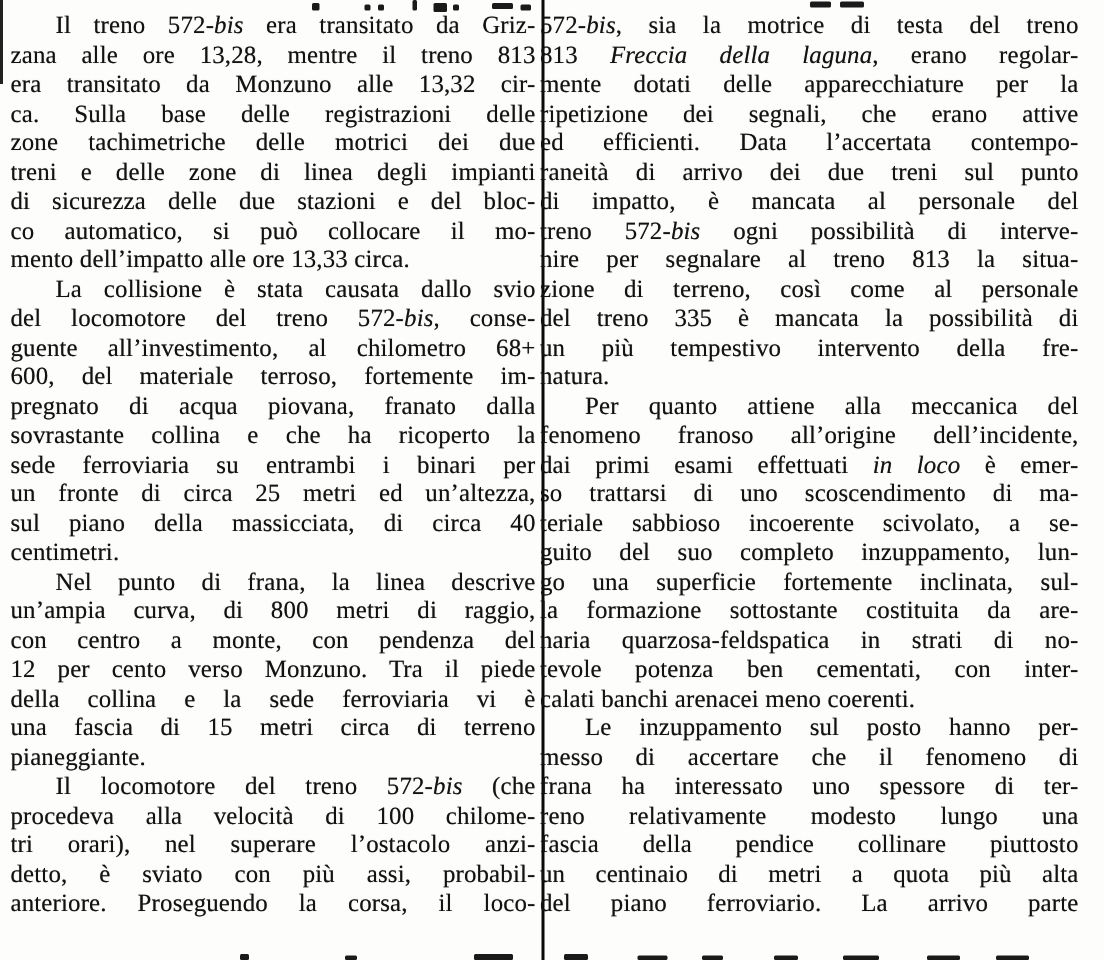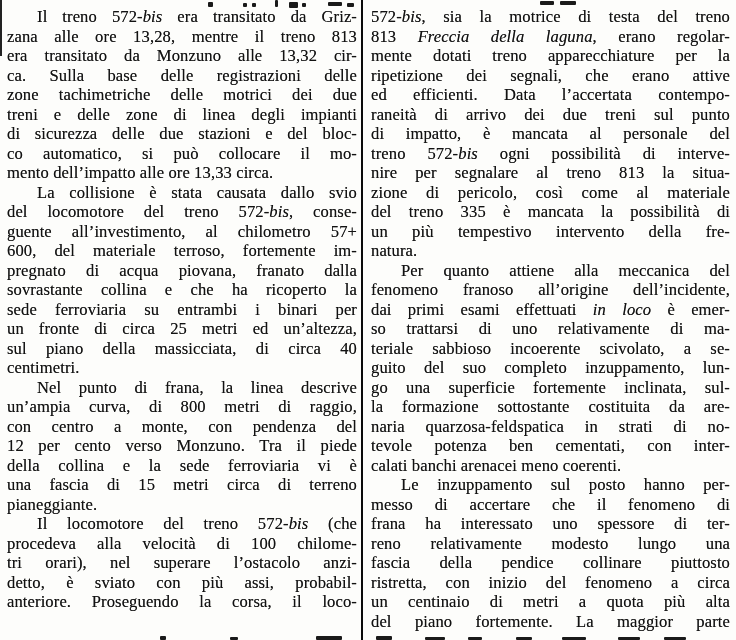--- a/index.html
+++ b/index.html
@@ -13,21 +13,21 @@
     position: relative;
     width: 736px; height: 640px;
     color: #121212;
   }
   .col {
     position: absolute; top: 0; height: 640px;
     overflow: hidden; padding-top: 7px;
     box-sizing: border-box;
   }
   .col-left  { left: 7px;   width: 350px; }
-  .col-right { left: 371px; width: 359px; }
+  .col-right { left: 360px; width: 359px; }
   .line {
     font-size: 16.6px;
     line-height: 19.5px;
     text-align: justify;
     text-align-last: justify;
     letter-spacing: 0.1px;
     text-shadow: 0 0 0.5px rgba(0,0,0,0.55);
   }
   .line.indent { padding-left: 30px; }
   .line.end { text-align-last: left; }
@@ -48,21 +48,21 @@
       <div class="line">zana alle ore 13,28, mentre il treno 813</div>
       <div class="line">era transitato da Monzuno alle 13,32 cir-</div>
       <div class="line">ca. Sulla base delle registrazioni delle</div>
       <div class="line">zone tachimetriche delle motrici dei due</div>
       <div class="line">treni e delle zone di linea degli impianti</div>
       <div class="line">di sicurezza delle due stazioni e del bloc-</div>
       <div class="line">co automatico, si può collocare il mo-</div>
       <div class="line end">mento dell’impatto alle ore 13,33 circa.</div>
       <div class="line indent">La collisione è stata causata dallo svio</div>
       <div class="line">del locomotore del treno 572-<i>bis</i>, conse-</div>
-      <div class="line">guente all’investimento, al chilometro 57+</div>
+      <div class="line">guente all’investimento, al chilometro 68+</div>
       <div class="line">600, del materiale terroso, fortemente im-</div>
       <div class="line">pregnato di acqua piovana, franato dalla</div>
       <div class="line">sovrastante collina e che ha ricoperto la</div>
       <div class="line">sede ferroviaria su entrambi i binari per</div>
       <div class="line">un fronte di circa 25 metri ed un’altezza,</div>
       <div class="line">sul piano della massicciata, di circa 40</div>
       <div class="line end">centimetri.</div>
       <div class="line indent">Nel punto di frana, la linea descrive</div>
       <div class="line">un’ampia curva, di 800 metri di raggio,</div>
       <div class="line">con centro a monte, con pendenza del</div>
@@ -73,50 +73,49 @@
       <div class="line indent">Il locomotore del treno 572-<i>bis</i> (che</div>
       <div class="line">procedeva alla velocità di 100 chilome-</div>
       <div class="line">tri orari), nel superare l’ostacolo anzi-</div>
       <div class="line">detto, è sviato con più assi, probabil-</div>
       <div class="line">anteriore. Proseguendo la corsa, il loco-</div>
     </div>
   <div class="divider"></div>
   <div class="col col-right">
       <div class="line">572-<i>bis</i>, sia la motrice di testa del treno</div>
       <div class="line">813 <i>Freccia della laguna</i>, erano regolar-</div>
-      <div class="line">mente dotati treno apparecchiature per la</div>
+      <div class="line">mente dotati delle apparecchiature per la</div>
       <div class="line">ripetizione dei segnali, che erano attive</div>
       <div class="line">ed efficienti. Data l’accertata contempo-</div>
       <div class="line">raneità di arrivo dei due treni sul punto</div>
       <div class="line">di impatto, è mancata al personale del</div>
       <div class="line">treno 572-<i>bis</i> ogni possibilità di interve-</div>
       <div class="line">nire per segnalare al treno 813 la situa-</div>
-      <div class="line">zione di pericolo, così come al materiale</div>
+      <div class="line">zione di terreno, così come al personale</div>
       <div class="line">del treno 335 è mancata la possibilità di</div>
       <div class="line">un più tempestivo intervento della fre-</div>
       <div class="line end">natura.</div>
       <div class="line indent">Per quanto attiene alla meccanica del</div>
       <div class="line">fenomeno franoso all’origine dell’incidente,</div>
       <div class="line">dai primi esami effettuati <i>in loco</i> è emer-</div>
-      <div class="line">so trattarsi di uno relativamente di ma-</div>
+      <div class="line">so trattarsi di uno scoscendimento di ma-</div>
       <div class="line">teriale sabbioso incoerente scivolato, a se-</div>
       <div class="line">guito del suo completo inzuppamento, lun-</div>
       <div class="line">go una superficie fortemente inclinata, sul-</div>
       <div class="line">la formazione sottostante costituita da are-</div>
       <div class="line">naria quarzosa-feldspatica in strati di no-</div>
       <div class="line">tevole potenza ben cementati, con inter-</div>
       <div class="line end">calati banchi arenacei meno coerenti.</div>
       <div class="line indent">Le inzuppamento sul posto hanno per-</div>
       <div class="line">messo di accertare che il fenomeno di</div>
       <div class="line">frana ha interessato uno spessore di ter-</div>
       <div class="line">reno relativamente modesto lungo una</div>
       <div class="line">fascia della pendice collinare piuttosto</div>
-      <div class="line">ristretta, con inizio del fenomeno a circa</div>
       <div class="line">un centinaio di metri a quota più alta</div>
-      <div class="line">del piano fortemente. La maggior parte</div>
+      <div class="line">del piano ferroviario. La arrivo parte</div>
     </div>
 <div class="frag" style="left: 208px; top: 2px; width: 5px; height: 5px;"></div>
     <div class="frag" style="left: 243px; top: 3px; width: 4px; height: 4px;"></div>
     <div class="frag" style="left: 252px; top: 3px; width: 4px; height: 4px;"></div>
     <div class="frag" style="left: 275px; top: 0px; width: 3px; height: 7px;"></div>
     <div class="frag" style="left: 289px; top: 2px; width: 9px; height: 6px;"></div>
     <div class="frag" style="left: 302px; top: 3px; width: 4px; height: 4px;"></div>
     <div class="frag" style="left: 328px; top: 2px; width: 14px; height: 4px;"></div>
     <div class="frag" style="left: 347px; top: 3px; width: 7px; height: 4px;"></div>
     <div class="frag" style="left: 540px; top: 1px; width: 14px; height: 4px;"></div>

